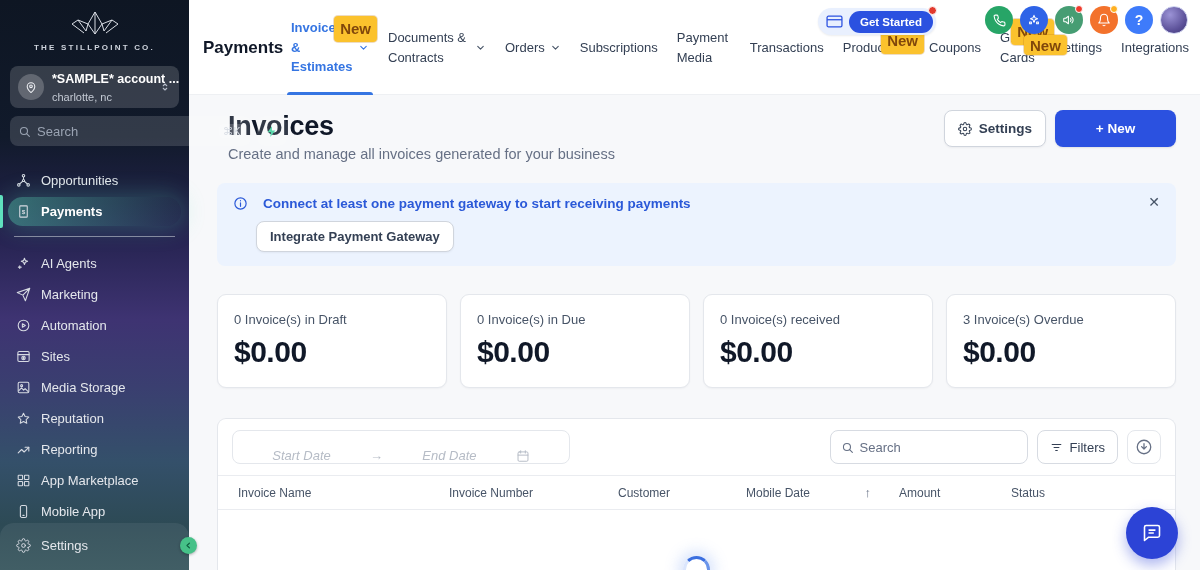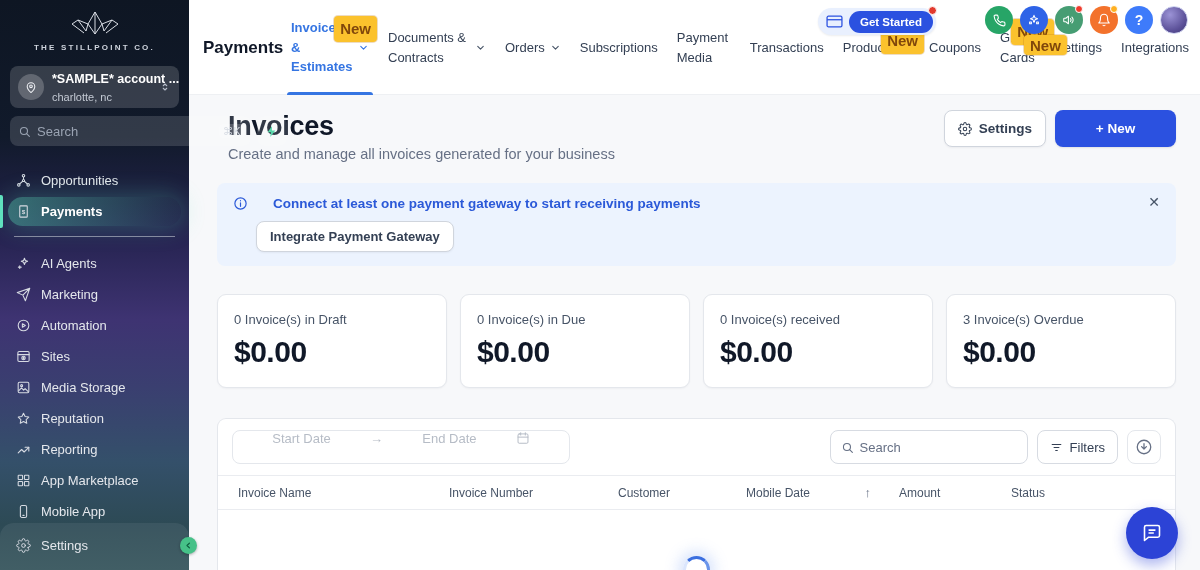--- a/index.html
+++ b/index.html
@@ -142,21 +142,21 @@
     color:#344054; cursor:pointer; font-family:inherit; box-shadow:0 1px 2px rgba(16,24,40,0.05);
   }
   .btn-new {
     height:37px; width:121px; background:#2b51e0; color:#fff; border:none; border-radius:8px;
     font-size:13.5px; font-weight:700; cursor:pointer; font-family:inherit;
     box-shadow:0 1px 2px rgba(16,24,40,0.1);
   }
 
   .banner { margin:21px 24px 0 28px; background:#ecf3fe; border-radius:8px;
     padding:13px 16px 14px; position:relative; }
-  .banner-row { display:flex; align-items:center; gap:25px; }
+  .banner-row { display:flex; align-items:center; gap:15px; }
   .info-icon { color:#2b59d8; flex:none; }
   .banner-msg { font-size:13.5px; font-weight:600; color:#2b59d8; }
   .banner-close { position:absolute; right:16px; top:11px; font-size:14px; color:#475467;
     background:none; border:none; cursor:pointer; font-family:inherit; }
   .banner-action {
     margin:10px 0 0 23px; background:#fff; border:1px solid #d0d5dd; border-radius:8px;
     padding:7px 13px; font-size:13px; font-weight:600; color:#344054; cursor:pointer;
     font-family:inherit; box-shadow:0 1px 2px rgba(16,24,40,0.05);
   }
 
@@ -164,22 +164,22 @@
   .stat-card { flex:1; background:#fff; border:1px solid #e4e7ec; border-radius:9px;
     padding:17px 16px 18px; box-shadow:0 1px 2px rgba(16,24,40,0.04); }
   .stat-label { font-size:13px; color:#475467; }
   .stat-value { font-size:30px; font-weight:800; color:#101828; margin-top:8px; letter-spacing:-0.5px; }
 
   .table-card { margin:30px 24px 0 28px; background:#fff; border:1px solid #e4e7ec;
     border-bottom:none; border-radius:9px 9px 0 0; height:160px; }
   .toolbar { display:flex; justify-content:space-between; align-items:center; padding:11px 14px; }
   .date-range {
     width:338px; height:34px; border:1px solid #e4e7ec; border-radius:8px;
-    display:flex; align-items:flex-start; justify-content:space-evenly; color:#b6bcc6;
-    font-size:13px; cursor:pointer; background:#fff;
+    display:flex; align-items:flex-end; justify-content:space-evenly; color:#b6bcc6;
+    font-size:13px; cursor:pointer; background:#fff;font-style:italic;
   }
   .toolbar-right { display:flex; gap:9px; align-items:center; }
   .tbl-search { width:198px; height:34px; border:1px solid #d7dbe2; border-radius:8px;
     display:flex; align-items:center; gap:6px; padding:0 10px; background:#fff; color:#667085; }
   .tbl-search input { flex:1; min-width:0; border:none; outline:none; font-size:13px;
     color:#344054; font-family:inherit; background:transparent; }
   .tbl-search input::placeholder { color:#667085; }
   .btn-filters { height:34px; background:#fff; border:1px solid #d7dbe2; border-radius:8px;
     display:flex; align-items:center; gap:7px; padding:0 12px; font-size:13px; font-weight:400;
     color:#344054; cursor:pointer; font-family:inherit; }

